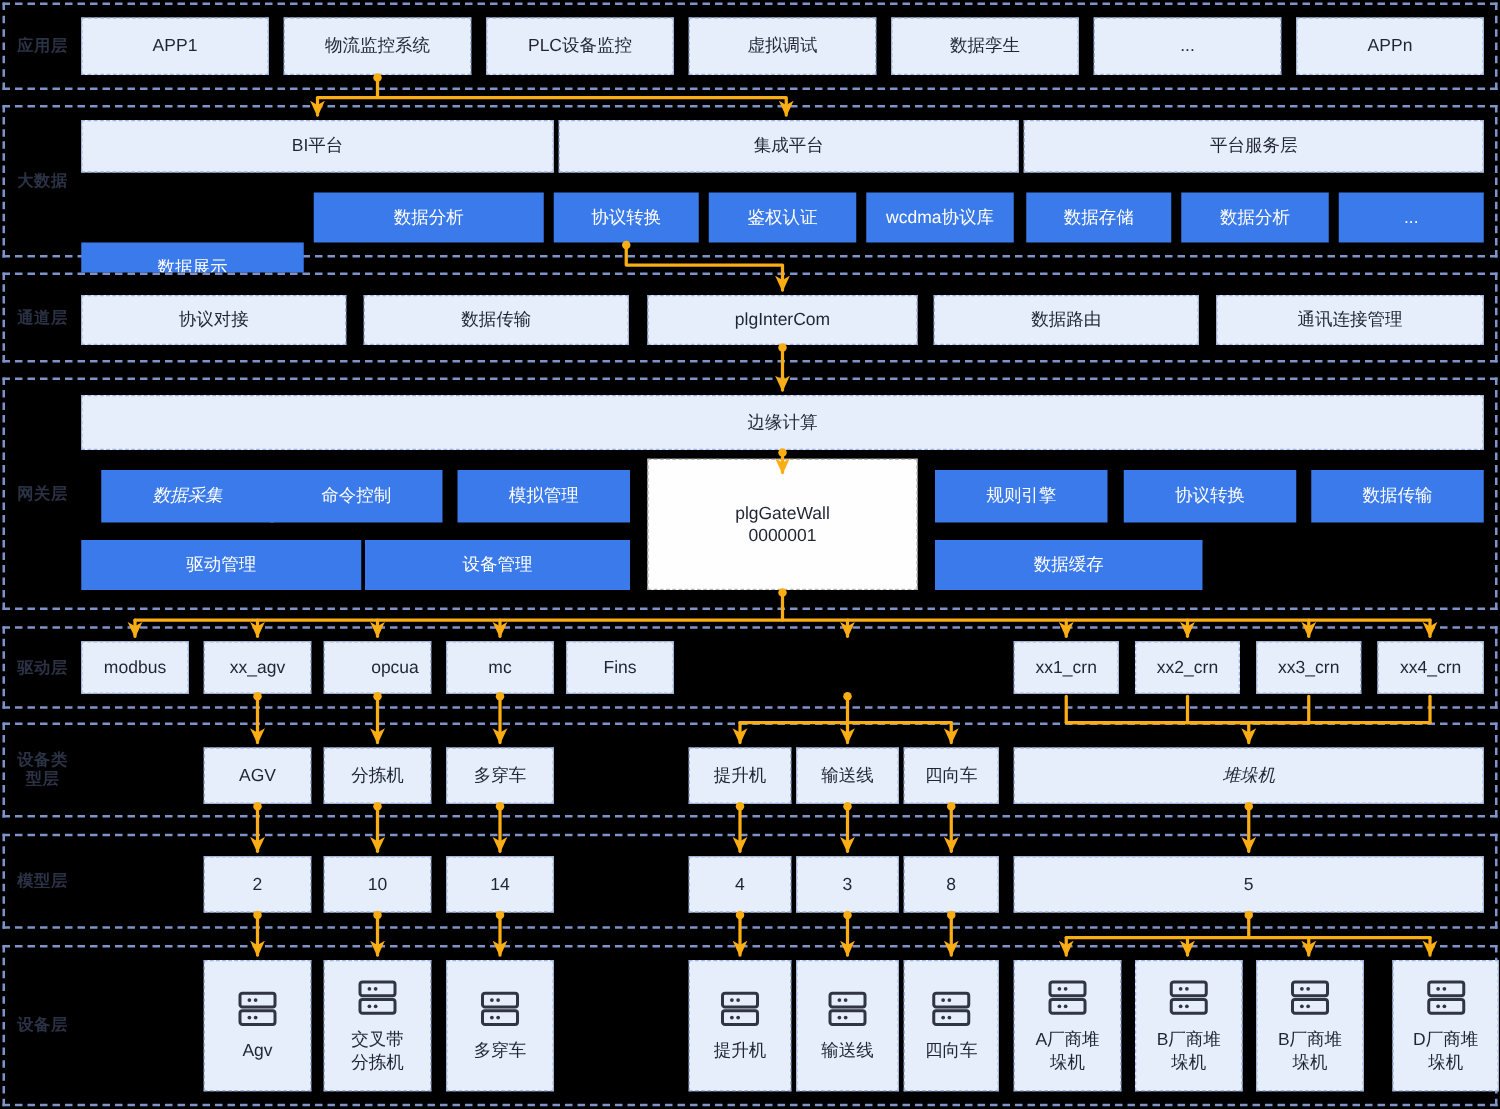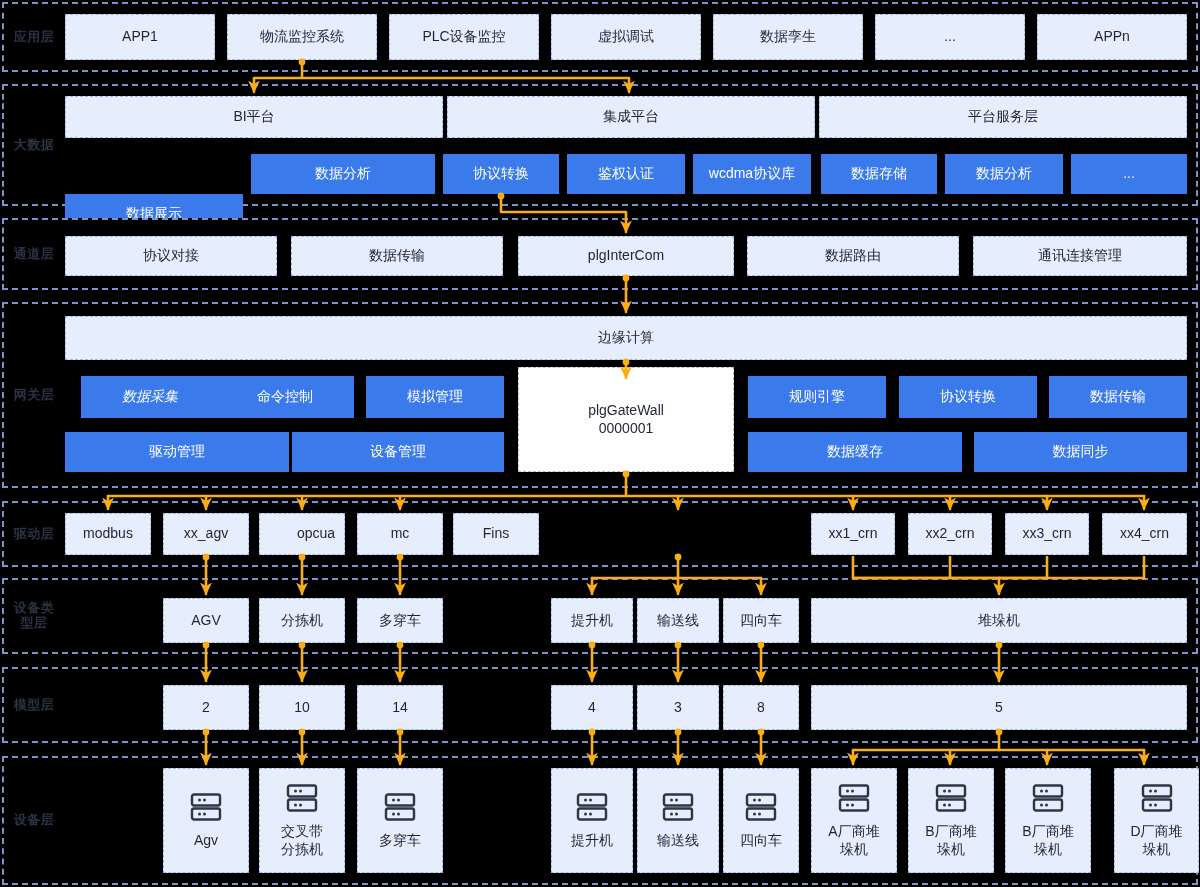--- a/index.html
+++ b/index.html
@@ -134,21 +134,20 @@
   <div class="box solid" style="left:81px;top:376px;width:138px;height:42px;font-style:italic;">数据采集</div>
   <div class="box solid" style="left:216px;top:376px;width:138px;height:42px;">命令控制</div>
   <div class="box solid" style="left:366px;top:376px;width:138px;height:42px;">模拟管理</div>
   <div class="box solid" style="left:748px;top:376px;width:138px;height:42px;">规则引擎</div>
   <div class="box solid" style="left:899px;top:376px;width:138px;height:42px;">协议转换</div>
   <div class="box solid" style="left:1049px;top:376px;width:138px;height:42px;">数据传输</div>
 
   <div class="box solid" style="left:65px;top:432px;width:224px;height:40px;">驱动管理</div>
   <div class="box solid" style="left:292px;top:432px;width:212px;height:40px;">设备管理</div>
   <div class="box solid" style="left:748px;top:432px;width:214px;height:40px;">数据缓存</div>
-  <div class="box solid" style="left:974px;top:432px;width:213px;height:40px;">数据同步</div>
 
   <div class="box white" style="left:518px;top:367px;width:216px;height:105px;">
     <span>plgGateWall</span>
     <span>0000001</span>
   </div>
 
   <div class="layer" style="top:501px;height:66px;">
     <div class="layer-label">驱动层</div>
   </div>
   <div class="box light" style="left:65px;top:513px;width:86px;height:42px;">modbus</div>
@@ -163,21 +162,21 @@
 
   <div class="layer" style="top:578px;height:76px;">
     <div class="layer-label">设备类型层</div>
   </div>
   <div class="box light" style="left:163px;top:598px;width:86px;height:45px;">AGV</div>
   <div class="box light" style="left:259px;top:598px;width:86px;height:45px;">分拣机</div>
   <div class="box light" style="left:357px;top:598px;width:86px;height:45px;">多穿车</div>
   <div class="box light" style="left:551px;top:598px;width:82px;height:45px;">提升机</div>
   <div class="box light" style="left:637px;top:598px;width:82px;height:45px;">输送线</div>
   <div class="box light" style="left:723px;top:598px;width:76px;height:45px;">四向车</div>
-  <div class="box light" style="left:811px;top:598px;width:376px;height:45px;">堆垛机</div>
+  <div class="box light" style="left:811px;top:598px;width:376px;height:45px;font-style:italic;">堆垛机</div>
 
   <div class="layer" style="top:667px;height:76px;">
     <div class="layer-label">模型层</div>
   </div>
   <div class="box light" style="left:163px;top:685px;width:86px;height:45px;">2</div>
   <div class="box light" style="left:259px;top:685px;width:86px;height:45px;">10</div>
   <div class="box light" style="left:357px;top:685px;width:86px;height:45px;">14</div>
   <div class="box light" style="left:551px;top:685px;width:82px;height:45px;">4</div>
   <div class="box light" style="left:637px;top:685px;width:82px;height:45px;">3</div>
   <div class="box light" style="left:723px;top:685px;width:76px;height:45px;">8</div>

